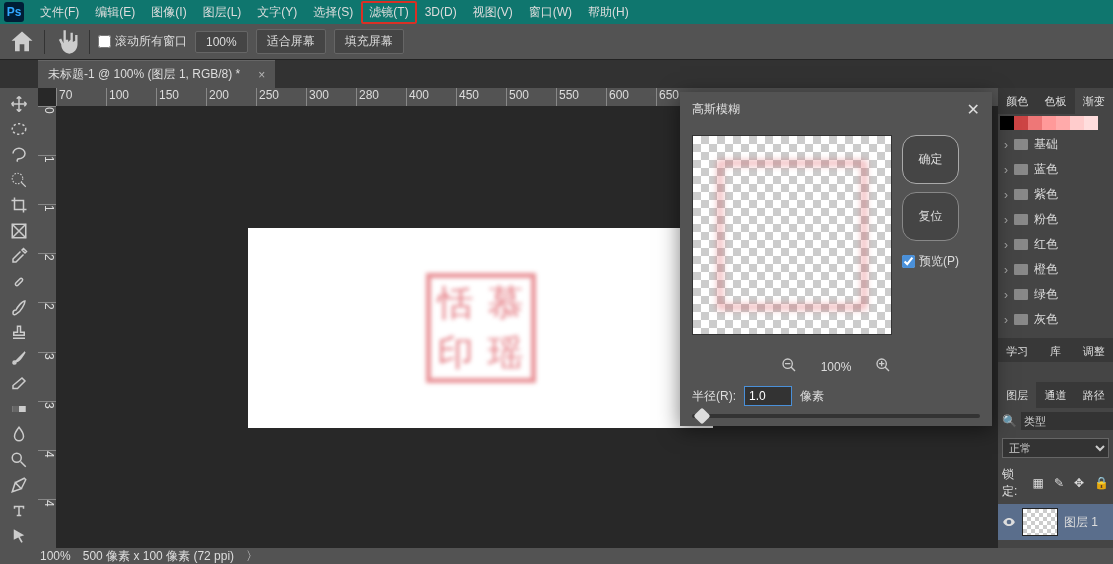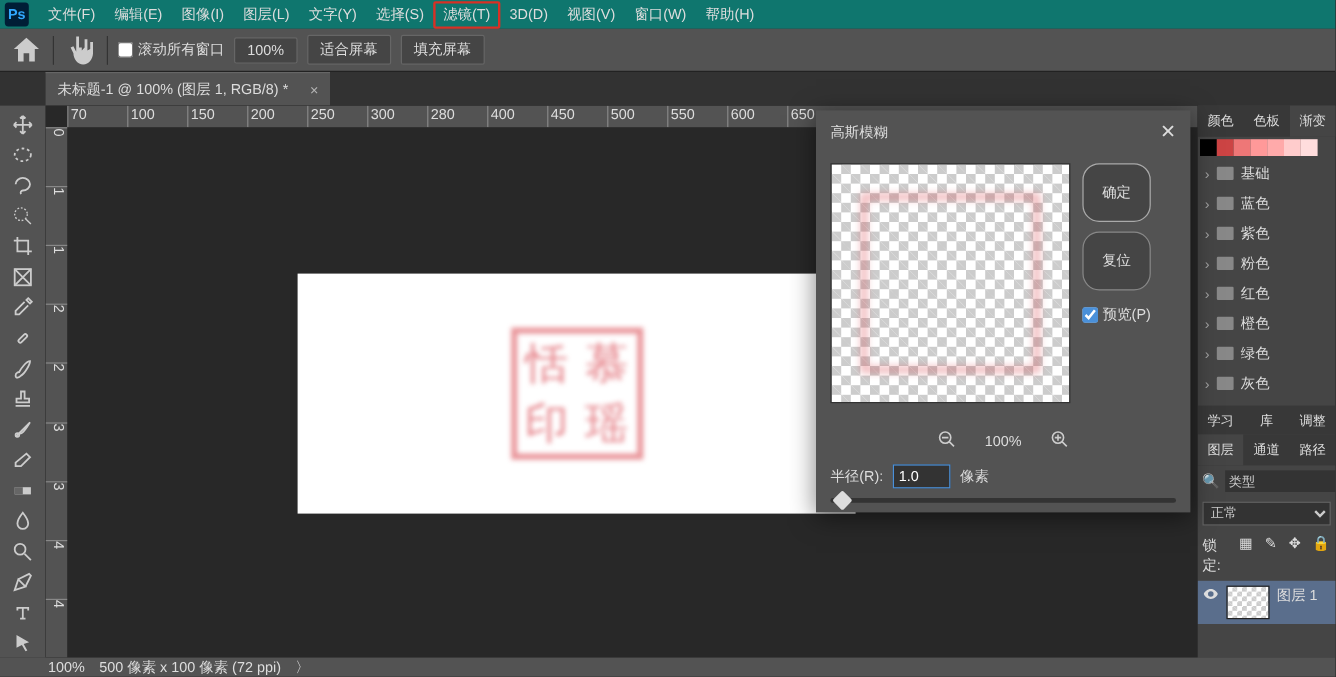--- a/index.html
+++ b/index.html
@@ -36,41 +36,41 @@
 .swatch-row{display:flex;padding:2px;gap:0}
 .swatch{width:14px;height:14px}
 .preset-list{flex:0 0 auto}
 .preset-item{display:flex;align-items:center;padding:4px 6px;gap:6px;cursor:pointer}
 .preset-item .chev{opacity:.6}
 .folder-icn{width:14px;height:11px;background:#888;border-radius:1px}
 .mid-tabs{display:flex;height:24px;background:#383838;margin-top:6px}
 .layer-panel{flex:1;display:flex;flex-direction:column;background:#454545}
 .layer-top{display:flex;align-items:center;padding:4px;gap:4px}
 .layer-search{flex:1;background:#333;border:none;padding:3px;color:#ccc;font-size:11px}
-.layer-row{display:flex;align-items:flex-start;padding:4px;gap:6px;background:#5a6e8c}
+.layer-row{display:flex;align-items:center;padding:4px;gap:6px;background:#5a6e8c}
 .eye{width:14px;height:14px}
 .layer-thumb{width:36px;height:28px;background-image:linear-gradient(45deg,#ccc 25%,transparent 25%,transparent 75%,#ccc 75%),linear-gradient(45deg,#ccc 25%,#fff 25%,#fff 75%,#ccc 75%);background-size:8px 8px;background-position:0 0,4px 4px;border:1px solid #222}
 .statusbar{position:absolute;bottom:0;left:0;right:0;height:16px;background:#535353;display:flex;align-items:center;padding-left:40px;gap:12px;font-size:11px;color:#ccc}
 .dialog{position:absolute;top:92px;left:680px;width:312px;background:#535353;box-shadow:0 4px 20px rgba(0,0,0,.5)}
 .dlg-title{display:flex;justify-content:space-between;align-items:center;padding:8px 12px}
 .dlg-close{cursor:pointer;font-size:16px}
 .dlg-body{padding:8px 12px 16px;display:flex;gap:10px}
 .preview-box{width:200px;height:200px;background-image:linear-gradient(45deg,#ccc 25%,transparent 25%,transparent 75%,#ccc 75%),linear-gradient(45deg,#ccc 25%,#fff 25%,#fff 75%,#ccc 75%);background-size:16px 16px;background-position:0 0,8px 8px;display:flex;align-items:center;justify-content:center;border:1px solid #333}
 .preview-stamp{width:150px;height:150px;border:6px solid rgba(215,60,70,.35);filter:blur(3px)}
 .dlg-side{display:flex;flex-direction:column;gap:8px;align-items:stretch}
 .dlg-btn{background:#454545;border:1px solid #888;border-radius:14px;padding:15px 0;text-align:center;cursor:pointer}
 .dlg-btn.primary{border-color:#aaa}
 .dlg-check{display:flex;gap:4px;margin-top:4px}
 .dlg-check input{accent-color:#4a90d9}
 .zoom-row{display:flex;align-items:center;justify-content:center;gap:24px;padding:6px 0}
 .radius-row{display:flex;align-items:center;gap:8px;padding:4px 12px}
 .radius-input{width:48px;background:#333;border:1px solid #4a90d9;padding:2px 4px;color:#fff;text-align:left}
 .slider{margin:4px 12px 8px;height:4px;background:#333;position:relative;border-radius:2px}
 .slider-thumb{position:absolute;left:4px;top:-4px;width:12px;height:12px;background:#ddd;border-radius:2px;transform:rotate(45deg)}
-.lock-row{display:flex;align-items:flex-start;gap:10px;padding:4px;font-size:11px;color:#aaa}
+.lock-row{display:flex;align-items:center;gap:10px;padding:4px;font-size:11px;color:#aaa}
 .blend-row{padding:4px}
 .blend-sel{width:100%;background:#333;border:1px solid #666;color:#ccc;padding:2px;font-size:11px}
 </style>
 </head>
 <body>
 
 <div class="menubar">
   <div class="ps-logo">Ps</div>
   <div class="menu-item">文件(F)</div>
   <div class="menu-item">编辑(E)</div>
@@ -305,21 +305,21 @@
           <span class="chev">›</span>
           <div class="folder-icn"></div>
           <span>灰色</span>
         </div>
     </div>
     <div class="mid-tabs">
       <div class="ptab">学习</div>
       <div class="ptab">库</div>
       <div class="ptab">调整</div>
     </div>
-    <div class="panel-tabs" style="margin-top:0">
+    <div class="panel-tabs" style="margin-top:20px">
       <div class="ptab active">图层</div>
       <div class="ptab">通道</div>
       <div class="ptab">路径</div>
     </div>
     <div class="layer-panel">
       <div class="layer-top">
         <span>🔍</span>
         <input class="layer-search" value="类型" style="">
       </div>
       <div class="blend-row"><select class="blend-sel"><option>正常</option></select></div>

